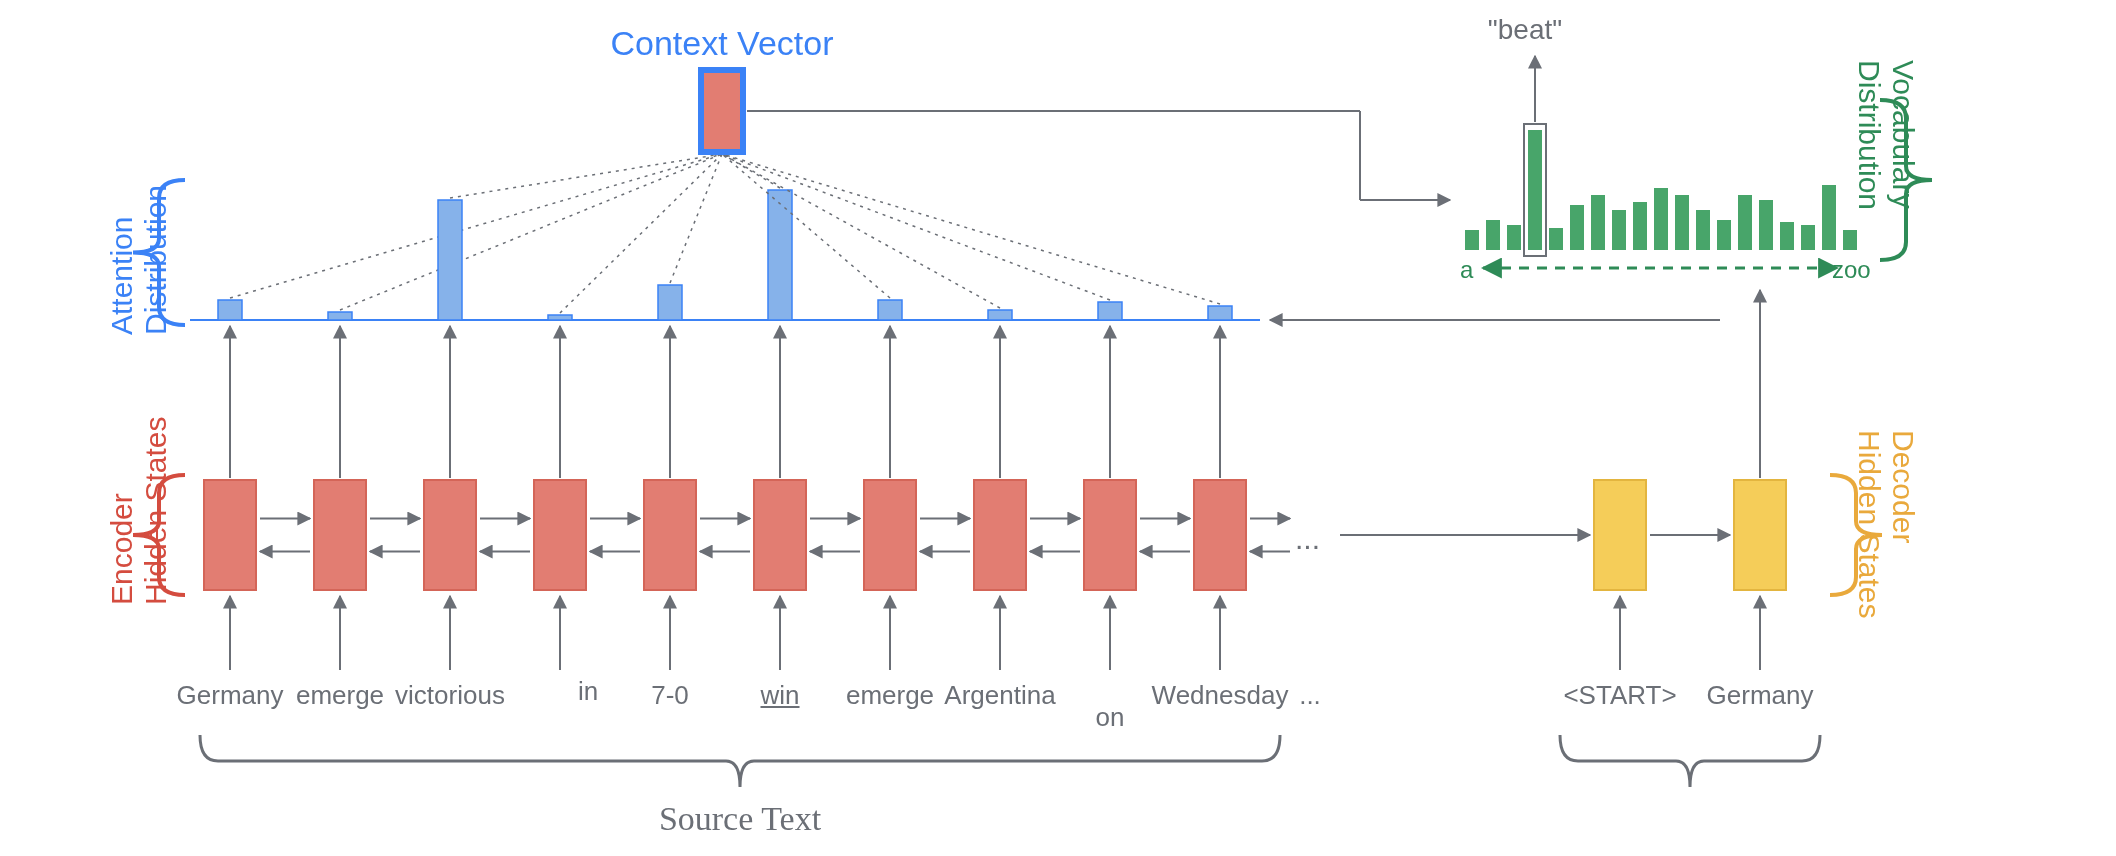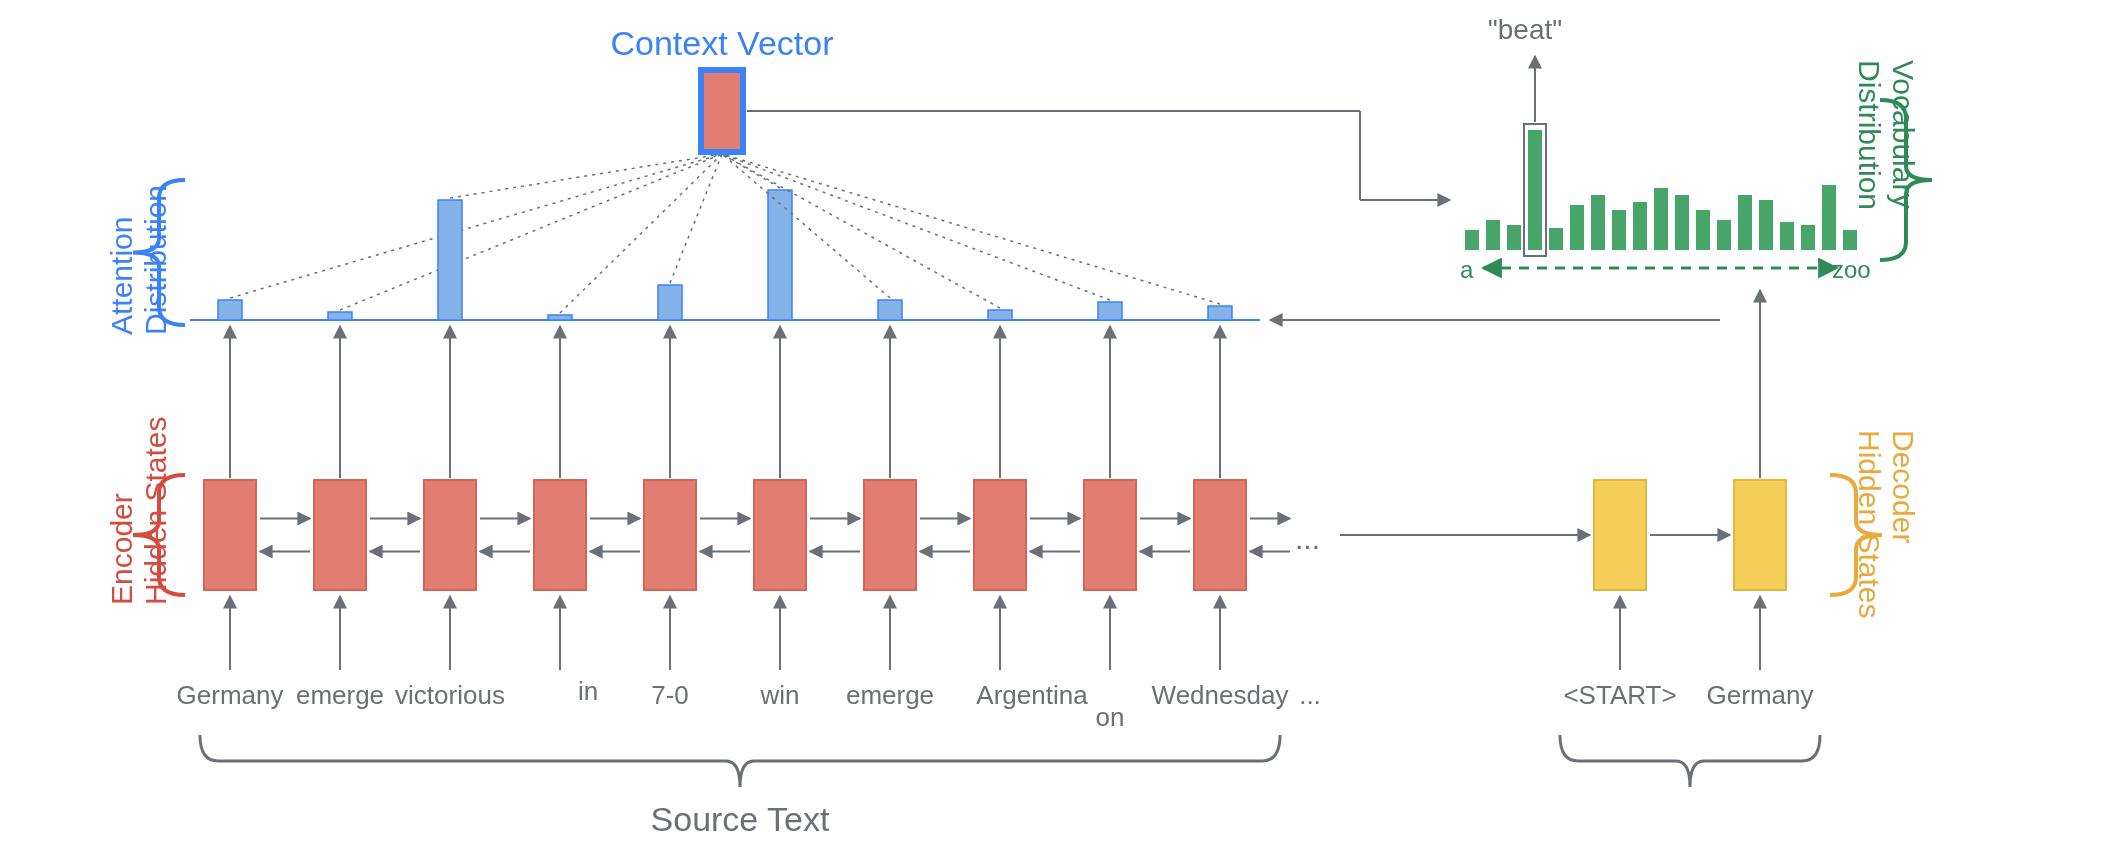--- a/index.html
+++ b/index.html
@@ -51,20 +51,21 @@
     transform-origin: left top;
     line-height: 34px;
     white-space: nowrap;
   }
   .big-label {
     position: absolute;
     font-size: 34px;
     color: #6b6f76;
     text-align: center;
     transform: translateX(-50%);
+    font-family: Liberation Serif, serif;
   }
   .context-label {
     position: absolute;
     font-size: 34px;
     color: #3b82f6;
     text-align: center;
     transform: translateX(-50%);
   }
   .output-word {
     position: absolute;
@@ -278,21 +279,21 @@
 
   <div class="label" style="left:1295px; top:522px; font-size:30px;">...</div>
   <div class="token" style="left:1310px; top:680px;">...</div>
 
   <div id="token-container">
       <div class="token" style="left: 230px; top: 680px;">Germany</div>
       <div class="token" style="left: 340px; top: 680px;">emerge</div>
       <div class="token" style="left: 450px; top: 680px;">victorious</div>
       <div class="token" style="left: 560px; top: 676px; margin-left: 28px;">in</div>
       <div class="token" style="left: 670px; top: 680px;">7-0</div>
-      <div class="token" style="left: 780px; top: 680px;">win</div>
+      <div class="token" style="left: 780px; top: 680px; text-decoration: underline;">win</div>
       <div class="token" style="left: 890px; top: 680px;">emerge</div>
-      <div class="token" style="left: 1000px; top: 680px; margin-left: 32px;">Argentina</div>
+      <div class="token" style="left: 1000px; top: 680px;">Argentina</div>
       <div class="token" style="left: 1110px; top: 702px;">on</div>
       <div class="token" style="left: 1220px; top: 680px;">Wednesday</div>
       <div class="token" style="left: 1620px; top: 680px;">&lt;START&gt;</div>
       <div class="token" style="left: 1760px; top: 680px;">Germany</div>
     </div>
 </div>
 
 </body></html>

